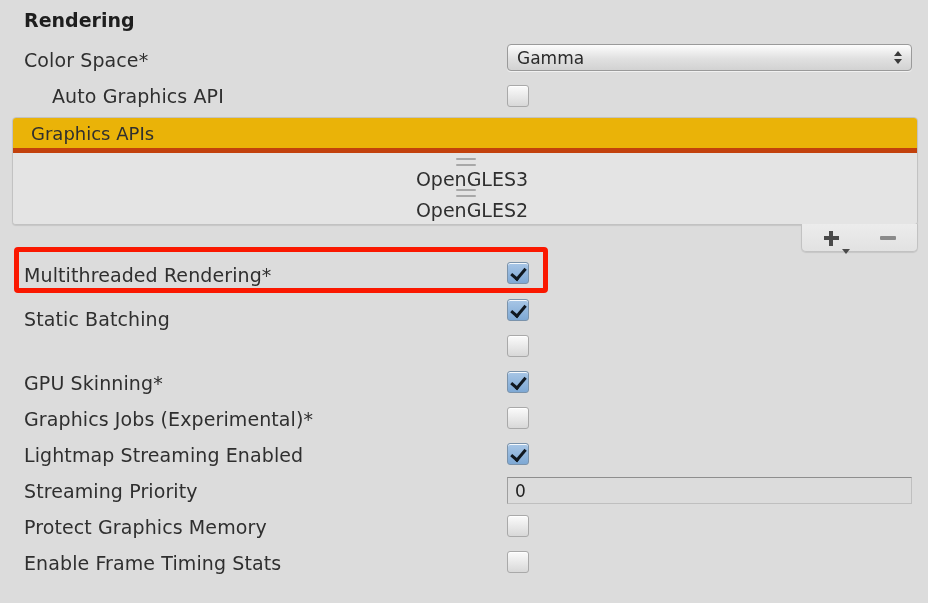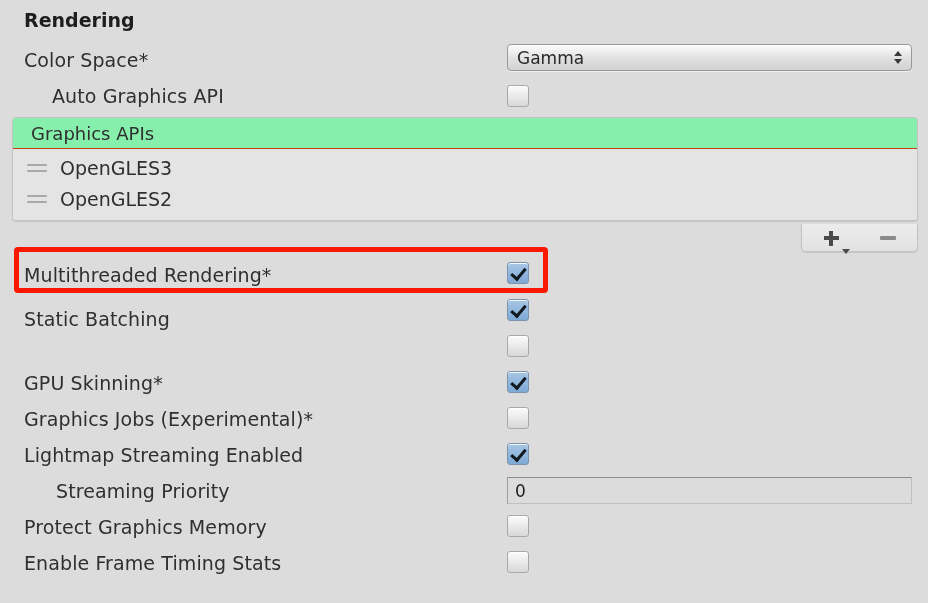--- a/index.html
+++ b/index.html
@@ -31,21 +31,21 @@
     display: flex;
     align-items: center;
   }
   .row-label {
     font-size: 19px;
     color: #2f2f2f;
     letter-spacing: 0.1px;
     white-space: nowrap;
     padding-left: 24px;
   }
-  .row-label.indent { padding-left: 56px; text-align: center; }
+  .row-label.indent { padding-left: 24px; text-align: center; }
 
   .section-title {
     position: absolute;
     left: 24px;
     font-size: 19px;
     font-weight: bold;
     color: #1e1e1e;
   }
 
   
@@ -155,39 +155,40 @@
     width: 906px;
     box-sizing: border-box;
     border: 1px solid #c2c2c2;
     border-radius: 4px;
     background: #e4e4e4;
     box-shadow: 0 1px 1px rgba(0,0,0,0.10);
     overflow: hidden;
   }
   #gfx-list-header {
     height: 30px;
-    background: #86efac;
-    border-bottom: 1px solid #c2410c;
+    background: #eab308;
+    border-bottom: 5px solid #c2410c;
     display: flex;
     align-items: center;
   }
   #gfx-list-header .hdr-label {
     font-size: 18px;
     color: #2f2f2f;
     padding-left: 18px;
   }
   #gfx-list-body {
     background: #e4e4e4;
     padding: 3px 0 6px 0;
   }
   .gfx-item {
     height: 31px;
     display: flex;
     align-items: center;
     padding-left: 14px;
+    flex-direction: column;
   }
   .drag-handle {
     width: 20px;
     height: 12px;
     margin-right: 13px;
     display: flex;
     flex-direction: column;
     justify-content: center;
     gap: 4px;
     flex: none;

